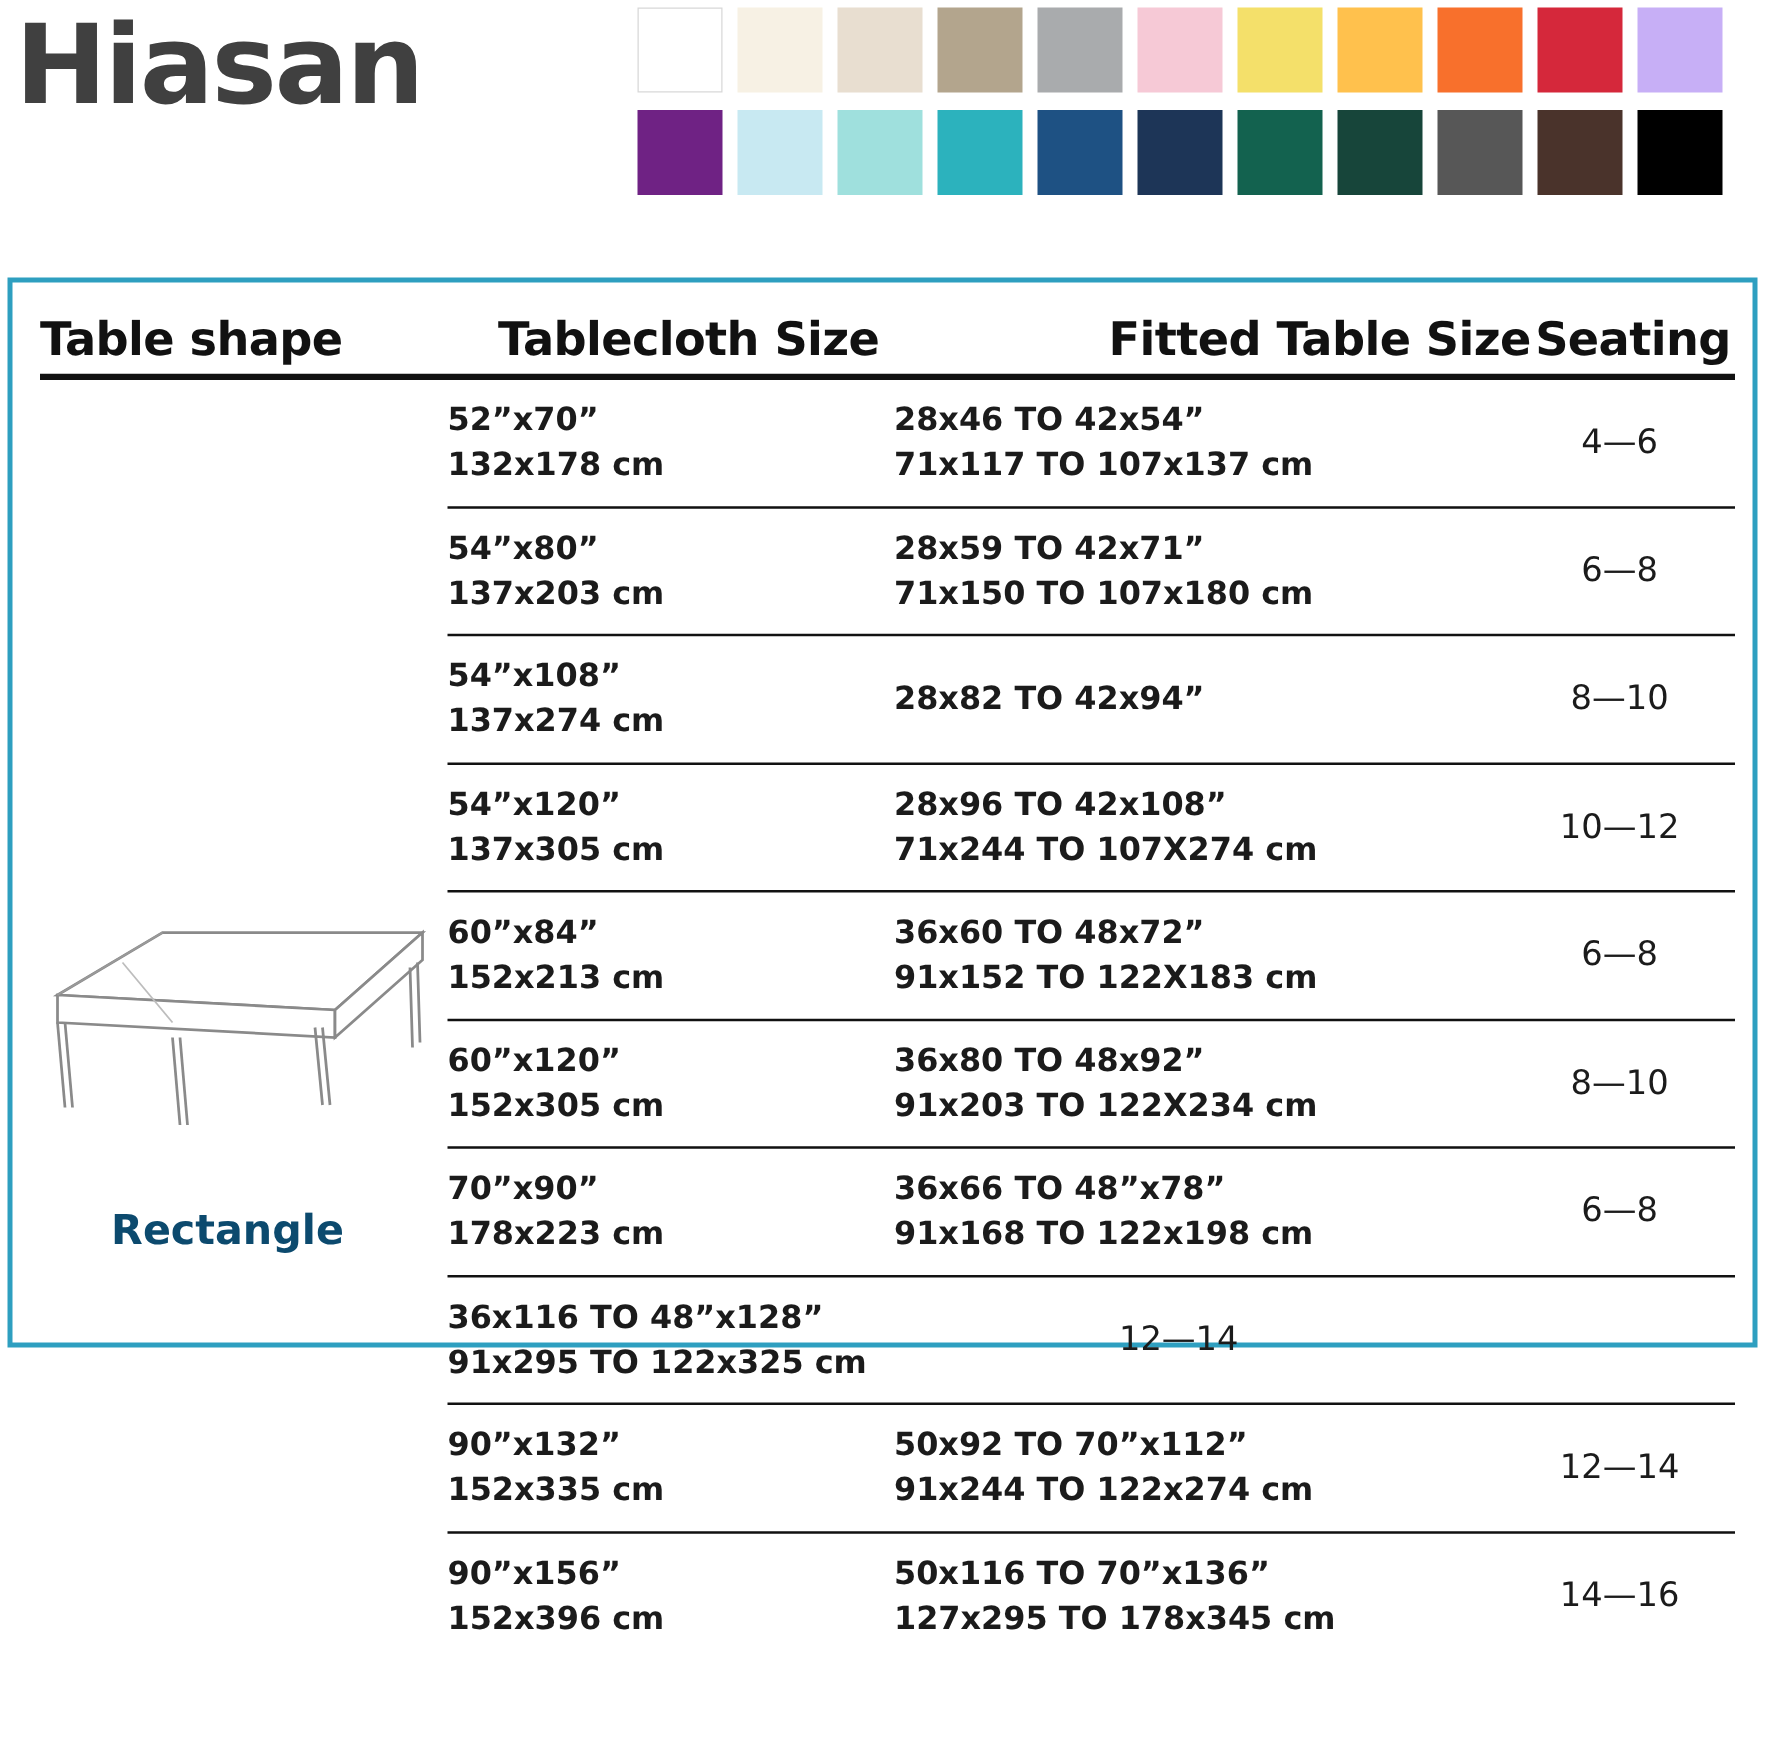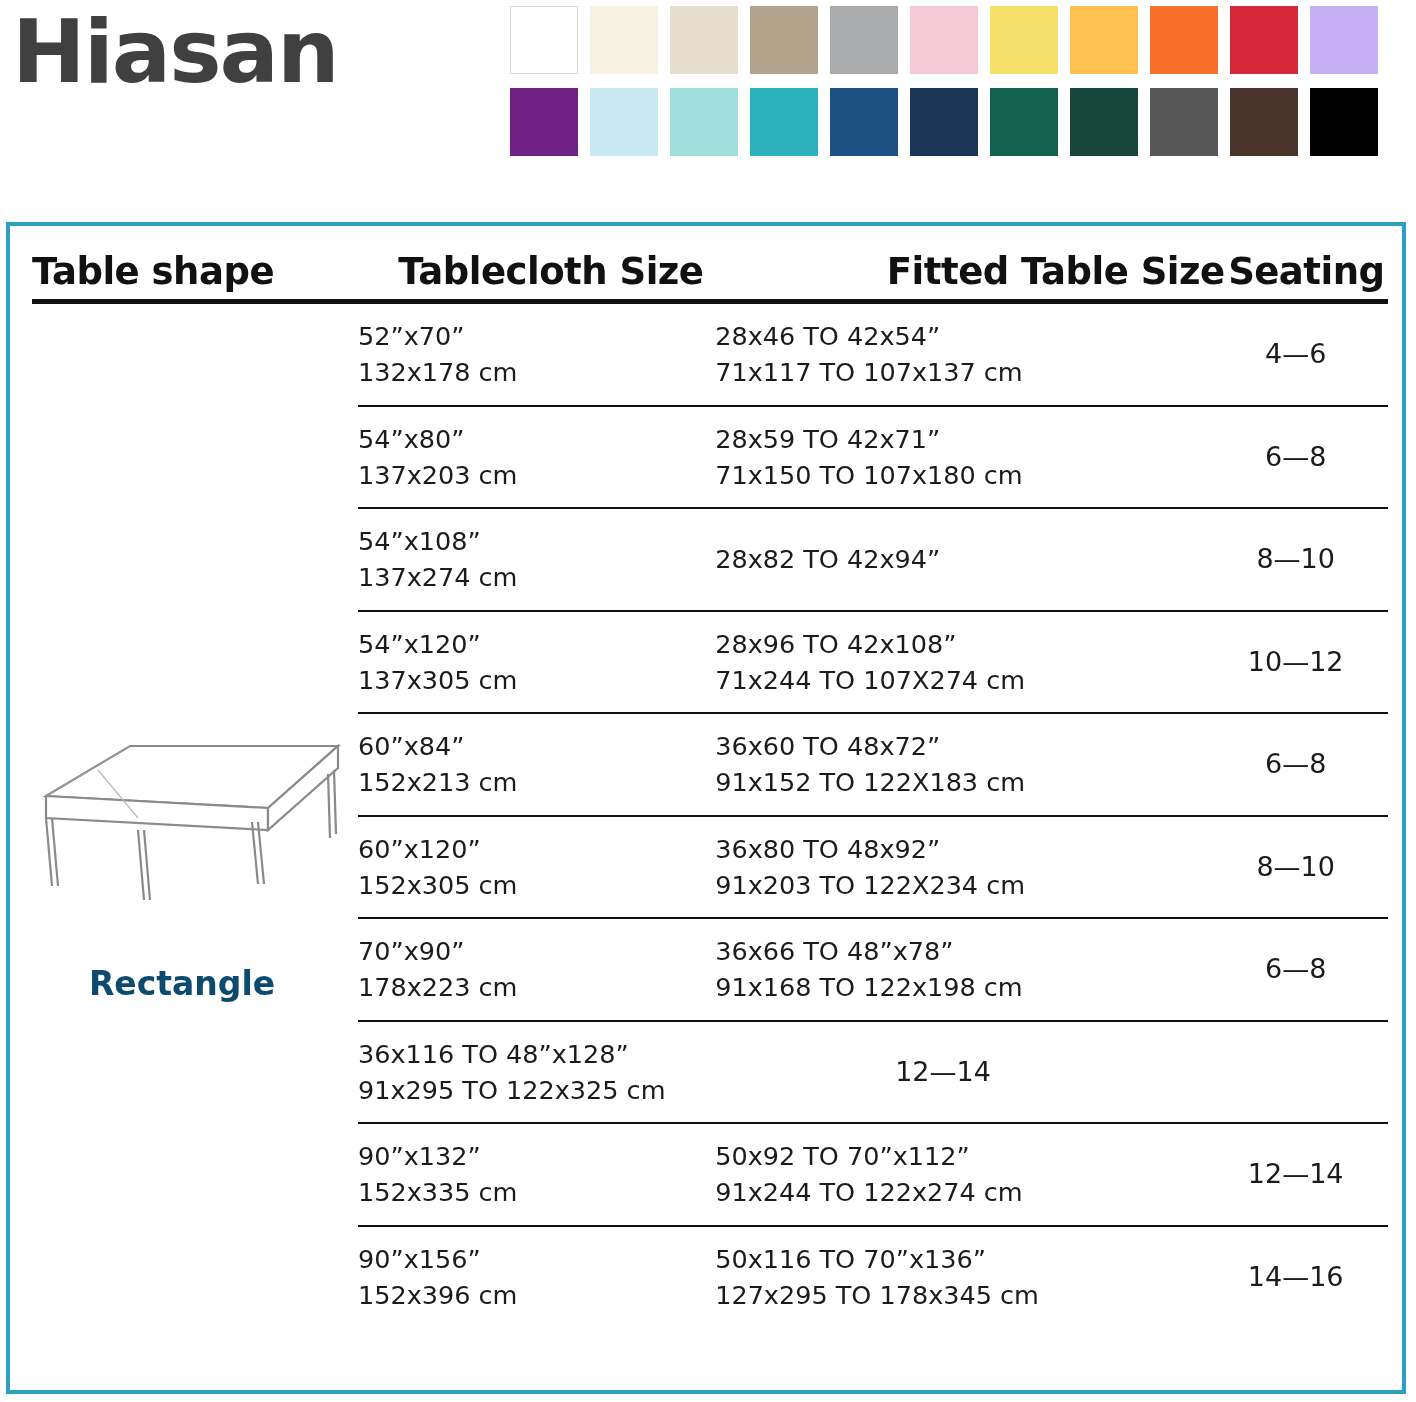--- a/index.html
+++ b/index.html
@@ -53,21 +53,21 @@
     border: 1px solid #d8d8d8;
     box-sizing: border-box;
   }
 
   
   .card {
     position: absolute;
     left: 6px;
     top: 222px;
     width: 1400px;
-    height: 1172px;
+    height: 856px;
     box-sizing: border-box;
     border: 4px solid #2e9fc0;
     background: #fff;
   }
   .card-inner {
     position: absolute;
     left: 22px;
     right: 14px;
     top: 24px;
     bottom: 10px;
@@ -127,21 +127,21 @@
     height: 100.5px;
     border-bottom: 2px solid #111;
   }
   .row:last-child { border-bottom: none; }
   .cell {
     font-size: 25.5px;
     line-height: 1.42;
     color: #1b1b1b;
     font-family: "DejaVu Sans", sans-serif;
   }
-  .cell .l1, .cell .l2 { display: block; white-space: nowrap; }
+  .cell .l1, .cell .l2 { display: block; white-space: nowrap; font-weight: bold; }
   .c-cloth  { width: 360px; }
   .c-fitted { width: 500px; }
   .c-seat   {
     width: 170px;
     font-size: 27px;
     text-align: center;
     padding-right: 8px;
   }
 </style>
 </head>

